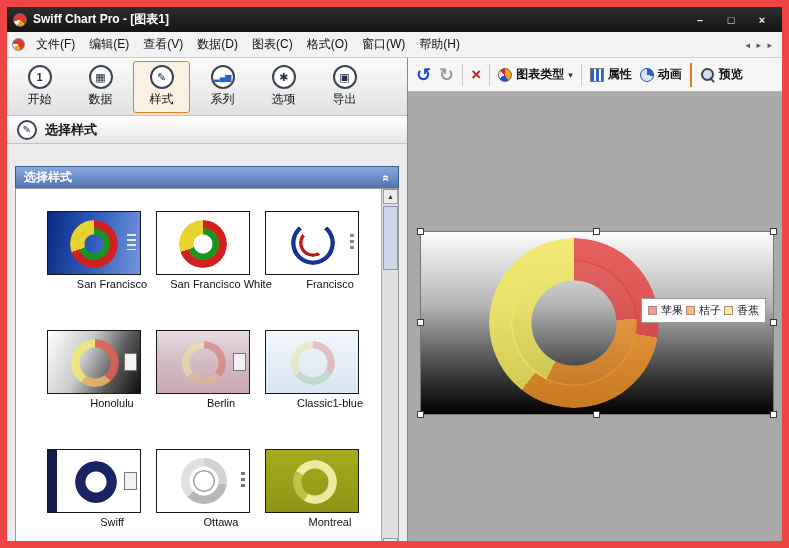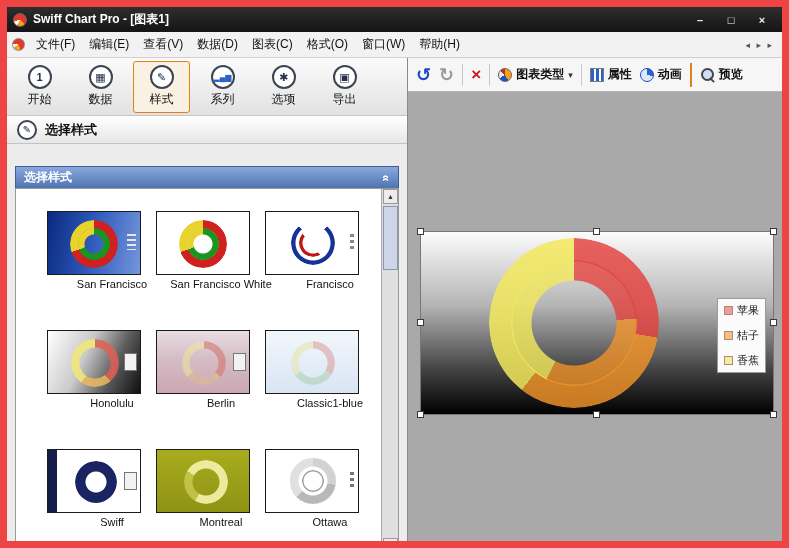--- a/index.html
+++ b/index.html
@@ -94,21 +94,21 @@
   .prop-ico { width: 14px; height: 14px; border: 1px solid #7a7a7a; background: repeating-linear-gradient(90deg,#2a62c8 0 3px,#fff 3px 5px); }
   .anim-ico { width: 14px; height: 14px; border-radius: 50%; border: 1px solid #1d49c8; background: conic-gradient(#2a62c8 0 100deg,#dce8fa 100deg); }
   .prev-ico { position: relative; width: 15px; height: 15px; }
   .prev-ico::before { content: ''; position: absolute; left: 1px; top: 1px; width: 9px; height: 9px; border: 2px solid #444; border-radius: 50%; background: #cfe0f2; }
   .prev-ico::after { content: ''; position: absolute; right: 0; bottom: 1px; width: 6px; height: 2px; background: #444; transform: rotate(45deg); }
 
   .canvas { flex: 1; position: relative; }
   .chart-obj { position: absolute; left: 13px; top: 140px; width: 352px; height: 182px; background: linear-gradient(180deg,#fcfcfc 0%,#b5b5b5 40%,#3c3c3c 78%,#000 100%); box-shadow: 0 0 0 1px #777; }
   .main-outer { left: 68px; top: 6px; width: 170px; height: 170px; --hole: 61px; background: conic-gradient(rgba(228,64,60,.82) 0 100deg,rgba(243,148,40,.82) 100deg 218deg,rgba(242,232,92,.85) 218deg 360deg); }
   .main-inner { left: 90px; top: 28px; width: 126px; height: 126px; --hole: 42px; background: conic-gradient(rgba(228,64,60,.78) 0 86deg,rgba(243,148,40,.78) 86deg 206deg,rgba(242,232,92,.82) 206deg 360deg); }
-  .chart-legend { position: absolute; right: 7px; top: 66px; background: #fbfbfb; border: 1px solid #9a9a9a; padding: 4px 6px; display: flex; flex-direction: column; gap: 10px; font-size: 11px; color: #222; }
+  .chart-legend { position: absolute; right: 7px; top: 66px; background: #fbfbfb; border: 1px solid #9a9a9a; padding: 4px 6px; display: flex; flex-direction: row; gap: 3px; font-size: 11px; color: #222; }
   .leg-row { display: flex; align-items: center; gap: 4px; }
   .leg-sw { width: 9px; height: 9px; border: 1px solid #b08a7a; }
   .hd { position: absolute; width: 7px; height: 7px; background: #fff; border: 1px solid #3a3a3a; }
   .hd.nw { left: -4px; top: -4px; } .hd.n { left: calc(50% - 4px); top: -4px; } .hd.ne { right: -4px; top: -4px; }
   .hd.e { right: -4px; top: calc(50% - 4px); } .hd.se { right: -4px; bottom: -4px; } .hd.s { left: calc(50% - 4px); bottom: -4px; }
   .hd.sw { left: -4px; bottom: -4px; } .hd.w { left: -4px; top: calc(50% - 4px); }
 </style>
 </head>
 <body>
 
@@ -234,33 +234,33 @@
 
           <div class="cell">
             <div class="timg t7">
               <i class="dn d"></i>
               <span class="lgbox"></span>
             </div>
             <div class="tlabel">Swiff</div>
           </div>
 
           <div class="cell">
-            <div class="timg t8">
-              <i class="dn d"></i>
-            </div>
-            <div class="tlabel">Montreal</div>
-          </div>
-
-          <div class="cell">
             <div class="timg t9">
               <i class="dn d"></i>
               <i class="dn rthin"></i>
               <span class="lgmarks"></span>
             </div>
             <div class="tlabel">Ottawa</div>
+          </div>
+
+          <div class="cell">
+            <div class="timg t8">
+              <i class="dn d"></i>
+            </div>
+            <div class="tlabel">Montreal</div>
           </div>
 
         </div>
 
         <div class="vscroll">
           <span class="sb up">▲</span>
           <span class="sthumb"></span>
           <span class="sb down">▼</span>
         </div>
       </div>

